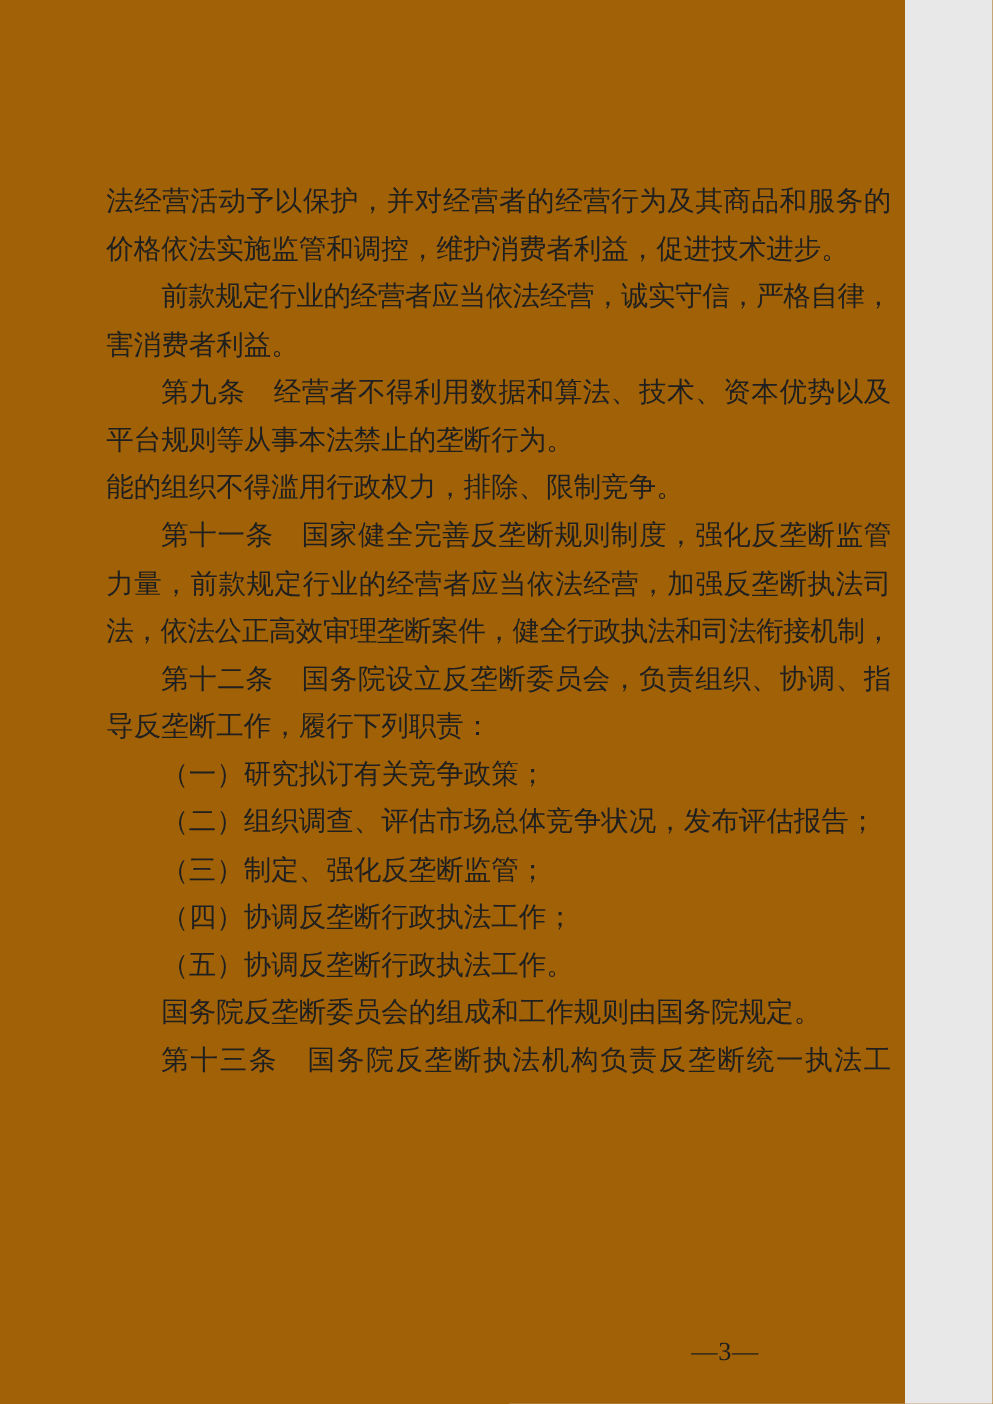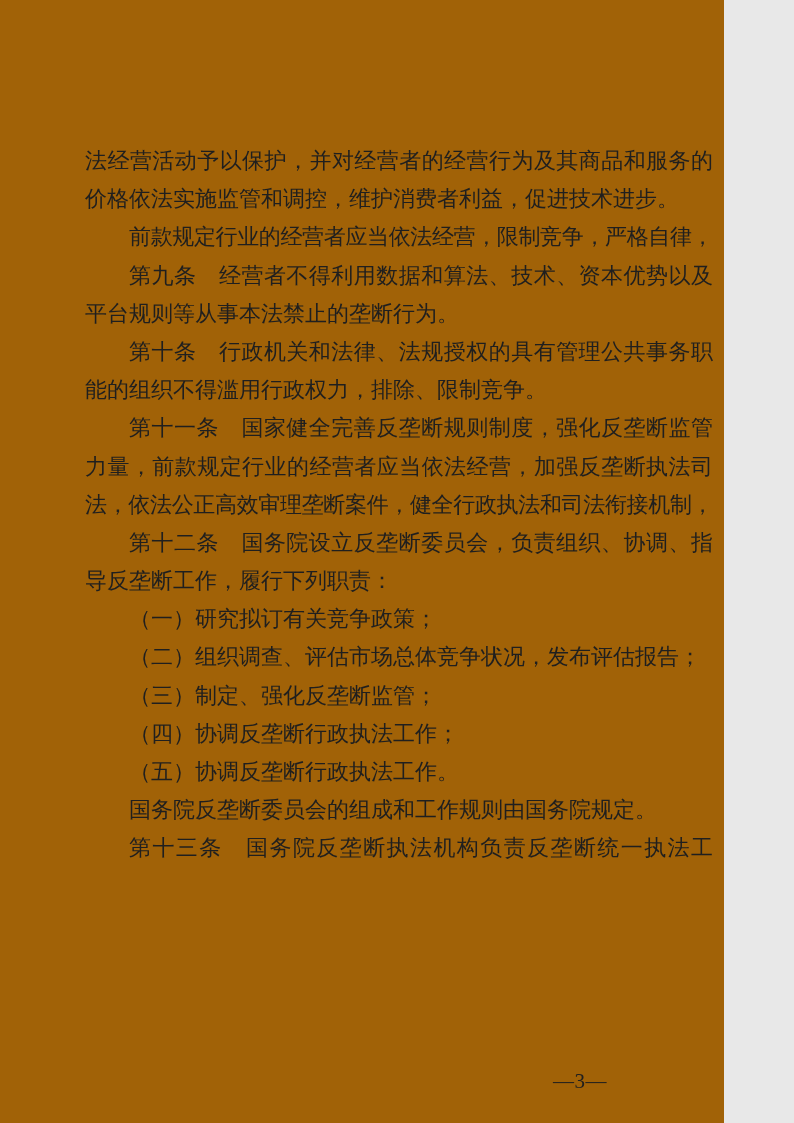--- a/index.html
+++ b/index.html
@@ -46,28 +46,28 @@
 </head>
 <body>
 
 <div class="page">
   <div class="content">
       <div class="paragraph">
         <div class="line full">法经营活动予以保护，并对经营者的经营行为及其商品和服务的</div>
         <div class="line">价格依法实施监管和调控，维护消费者利益，促进技术进步。</div>
       </div>
       <div class="paragraph">
-        <div class="line ind full tight">前款规定行业的经营者应当依法经营，限制竞争，严格自律，</div>
+        <div class="line ind full tight">前款规定行业的经营者应当依法经营，诚实守信，严格自律，</div>
+        <div class="line">害消费者利益。</div>
       </div>
       <div class="paragraph">
         <div class="line ind full"><b>第九条</b>　经营者不得利用数据和算法、技术、资本优势以及</div>
         <div class="line">平台规则等从事本法禁止的垄断行为。</div>
       </div>
       <div class="paragraph">
-        <div class="line ind full"><b>第十条</b>　行政机关和法律、法规授权的具有管理公共事务职</div>
         <div class="line">能的组织不得滥用行政权力，排除、限制竞争。</div>
       </div>
       <div class="paragraph">
         <div class="line ind full"><b>第十一条</b>　国家健全完善反垄断规则制度，强化反垄断监管</div>
         <div class="line full">力量，前款规定行业的经营者应当依法经营，加强反垄断执法司</div>
         <div class="line full tight">法，依法公正高效审理垄断案件，健全行政执法和司法衔接机制，</div>
       </div>
       <div class="paragraph">
         <div class="line ind full"><b>第十二条</b>　国务院设立反垄断委员会，负责组织、协调、指</div>
         <div class="line">导反垄断工作，履行下列职责：</div>

